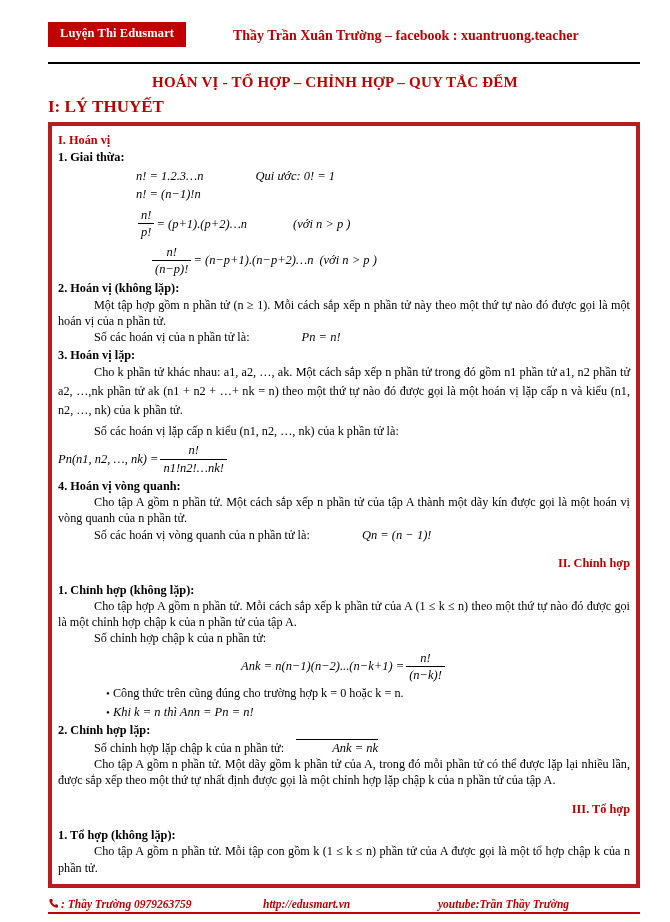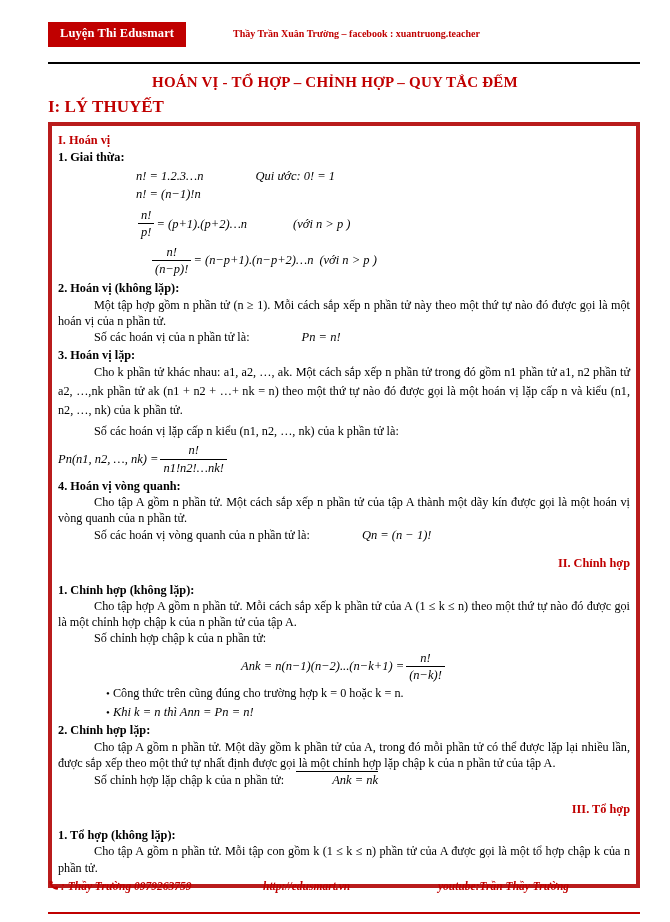--- a/index.html
+++ b/index.html
@@ -50,21 +50,21 @@
     padding: 5px 12px 6px 12px;
     line-height: 1.1;
     white-space: nowrap;
   }
   .brand-sub {
     position: absolute;
     left: 185px;
     top: 6px;
     color: #C00000;
     font-weight: bold;
-    font-size: 10px;
+    font-size: 14px;
     white-space: nowrap;
   }
 
   
   .doc-title {
     text-align: center;
     color: #C00000;
     font-weight: bold;
     font-size: 15px;
     margin: 10px 0 0 0;
@@ -163,21 +163,21 @@
     background: #C00000;
     width: 100%;
   }
   .footer-row {
     display: flex;
     align-items: baseline;
     color: #C00000;
     font-weight: bold;
     font-style: italic;
     font-size: 11.5px;
-    padding-bottom: 20px;
+    padding-bottom: 2px;
     white-space: nowrap;
   }
   .footer-phone-icon {
     display: inline-block;
     width: 11px;
     height: 11px;
     margin-right: 2px;
     position: relative;
     top: 1px;
   }
@@ -280,26 +280,26 @@
         <span class="dot">•</span>
         <span>Công thức trên cũng đúng cho trường hợp k = 0 hoặc k = n.</span>
       </div>
       <div>
         <span class="dot">•</span>
         <span class="math">Khi k = n thì Ann = Pn = n!</span>
       </div>
     </div>
 
     <div class="h-black">2. Chỉnh hợp lặp:</div>
-    <p class="body">Cho tập A gồm n phần tử. Một dãy gồm k phần tử của A, trong đó mỗi phần tử có thể được lặp lại nhiều lần, được sắp xếp theo một thứ tự nhất định được gọi là một chỉnh hợp lặp chập k của n phần tử của tập A.</p>
     <p class="body">
       <span>Số chỉnh hợp lặp chập k của n phần tử:</span>
       <span style="display:inline-block;width:6px"></span>
       <span class="math ovl">Ank = nk</span>
     </p>
+    <p class="body">Cho tập A gồm n phần tử. Một dãy gồm k phần tử của A, trong đó mỗi phần tử có thể được lặp lại nhiều lần, được sắp xếp theo một thứ tự nhất định được gọi là một chỉnh hợp lặp chập k của n phần tử của tập A.</p>
 
     <div class="h-red spaced">III. Tổ hợp</div>
 
     <div class="h-black">1. Tổ hợp (không lặp):</div>
     <p class="body">Cho tập A gồm n phần tử. Mỗi tập con gồm k (1 ≤ k ≤ n) phần tử của A được gọi là một tổ hợp chập k của n phần tử.</p>
 
   </div>
 
   <div class="footer">
     <div class="footer-row">

